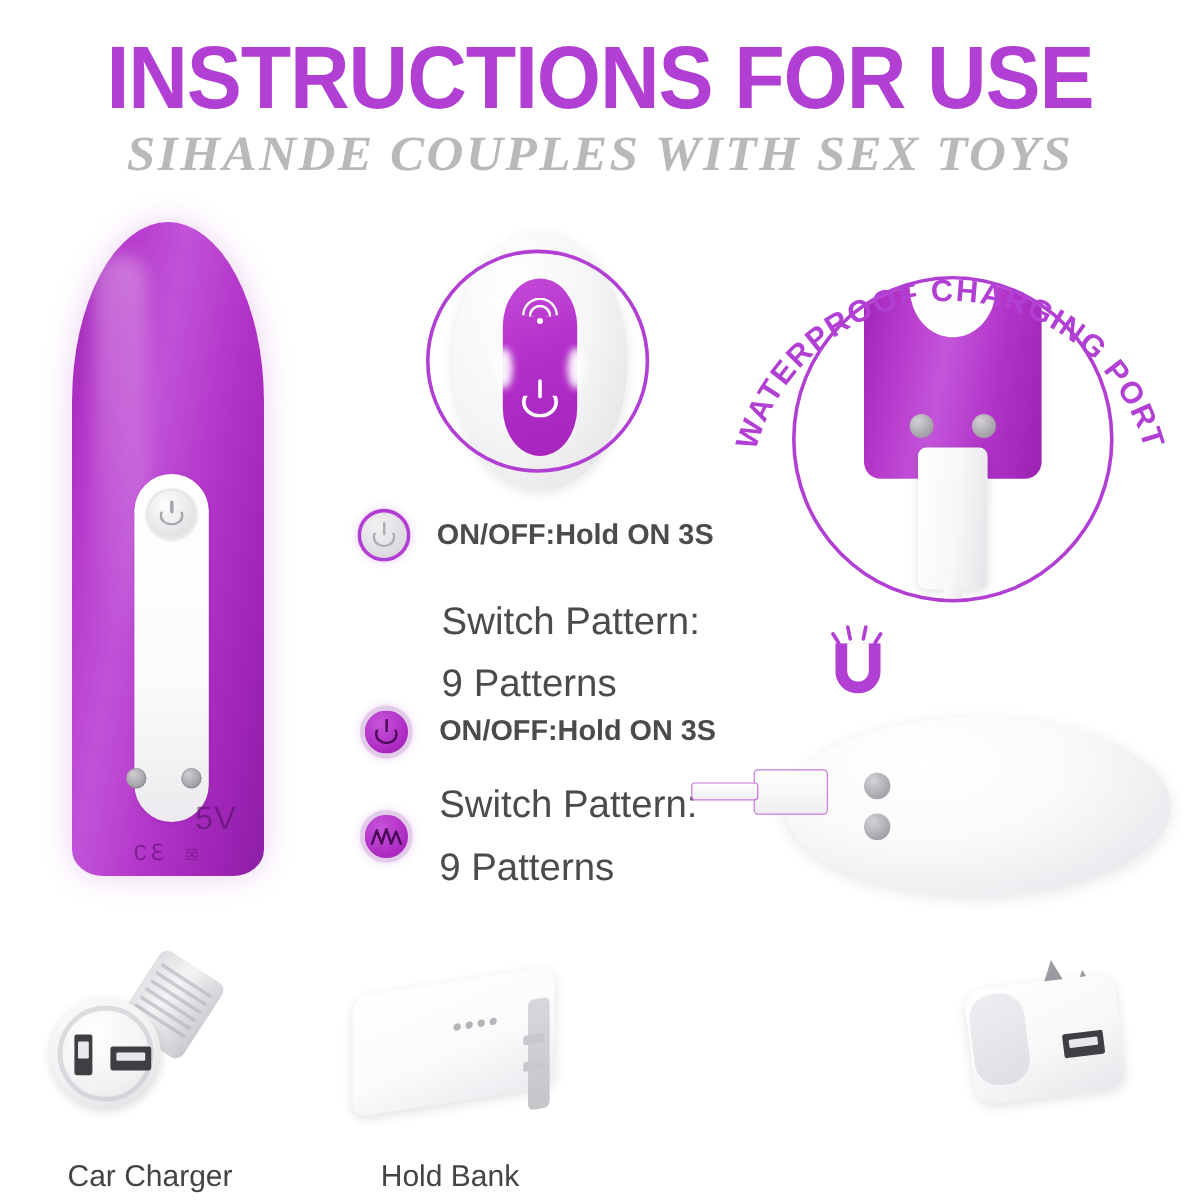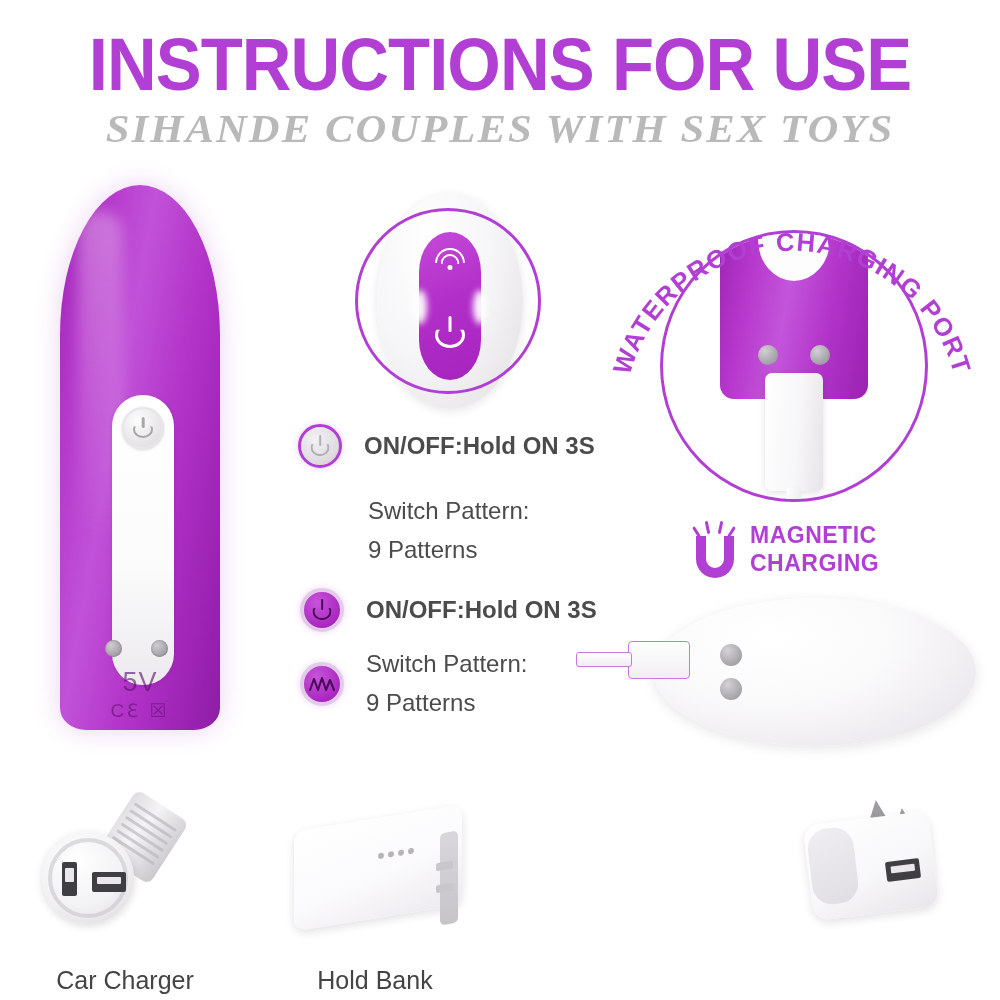--- a/index.html
+++ b/index.html
@@ -84,25 +84,25 @@
   .pin{
     position:absolute;top:0;width:17px;height:17px;border-radius:50%;
     background:radial-gradient(circle at 35% 30%,#cfcdd1,#9e9ba2 75%,#8a878f 100%);
     box-shadow:inset 0 0 2px rgba(0,0,0,.3);
   }
   .pin.l{left:0;}
   .pin.r{left:46px;}
   .dev-mark-v{
     position:absolute;left:0;top:482px;width:160px;text-align:center;
     font-family:"Liberation Sans",sans-serif;font-size:27px;color:#5d1070;
-    opacity:.62;letter-spacing:1px;
+    opacity:.62;letter-spacing:1px;padding-left:40px;
   }
   .dev-mark-ce{
     position:absolute;left:0;top:512px;width:160px;text-align:center;
-    font-family:Liberation Sans, sans-serif;font-size:19px;color:#5d1070;
+    font-family:Liberation Mono, monospace;font-size:19px;color:#5d1070;
     opacity:.6;letter-spacing:3px;
   }
 
   
   .remote-wrap{position:absolute;left:355px;top:208px;width:190px;height:192px;}
   .remote-circle{
     position:absolute;left:0;top:0;width:186px;height:186px;
     border:3px solid #b23fd4;border-radius:50%;box-sizing:border-box;
   }
   .remote-body{
@@ -179,21 +179,21 @@
   .badge.purple .gp .ring{border:2.6px solid #4a0a57;}
   .badge.purple .gp .bar{background:#4a0a57;}
   .wave-glyph{
     position:absolute;left:50%;top:50%;width:26px;height:16px;transform:translate(-50%,-50%);
   }
   .ins-text{
     margin-left:22px;color:#4b4b4b;white-space:nowrap;
   }
   .ins-text.bold{font-weight:bold;font-size:24px;}
 
-  .sp-block{position:absolute;color:#4b4b4b;font-size:24px;line-height:1.62;white-space:nowrap;}
+  .sp-block{position:absolute;color:#4b4b4b;font-size:32px;line-height:1.62;white-space:nowrap;}
 
   
   .wp-wrap{position:absolute;left:612px;top:178px;width:360px;height:330px;}
   .wp-circle{
     position:absolute;left:48px;top:52px;width:268px;height:272px;
     border:3px solid #b23fd4;border-radius:50%;box-sizing:border-box;
     overflow:hidden;
   }
   .wp-dev{
     position:absolute;left:50%;top:-12px;width:148px;height:178px;
@@ -452,24 +452,20 @@
   </div>
 
   <div class="mag-wrap">
     <div class="mag-icon">
       <div class="mag-u"></div>
       <div class="spark" style="left:3px;top:6px;width:3px;height:12px;transform:rotate(-32deg);"></div>
       <div class="spark" style="left:14px;top:1px;width:3px;height:13px;transform:rotate(-12deg);"></div>
       <div class="spark" style="left:27px;top:1px;width:3px;height:13px;transform:rotate(12deg);"></div>
       <div class="spark" style="left:38px;top:6px;width:3px;height:12px;transform:rotate(32deg);"></div>
     </div>
-    <div class="mag-text">
-      <div>MAGNETIC</div>
-      <div>CHARGING</div>
-    </div>
   </div>
 
   <div class="egg-wrap">
     <div class="egg-body"></div>
     <div class="egg-pins">
       <div class="p t"></div>
         <div class="p b"></div>
     </div>
     <div class="egg-plugbody"></div>
     <div class="egg-cable"></div>

